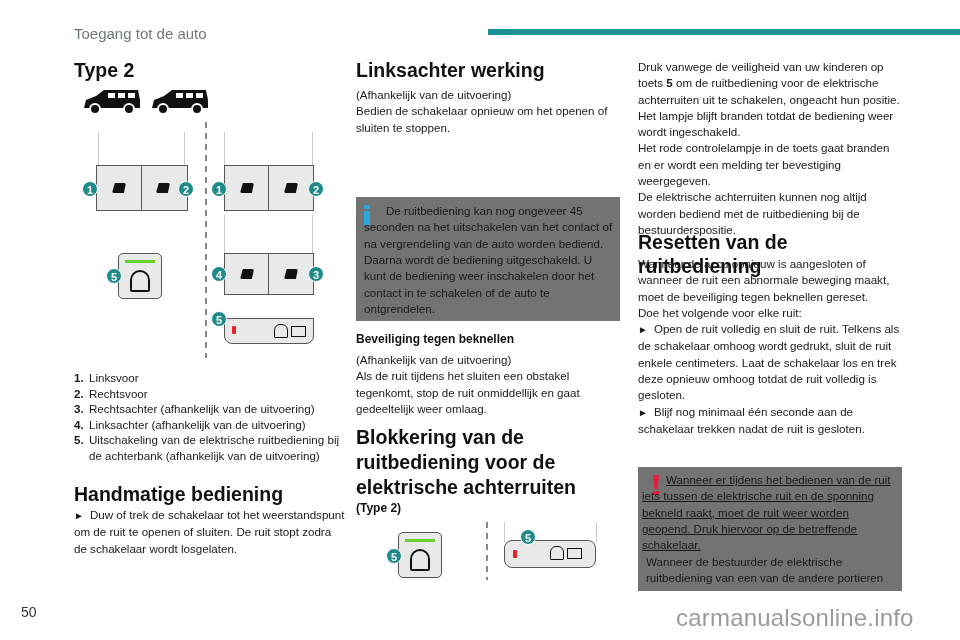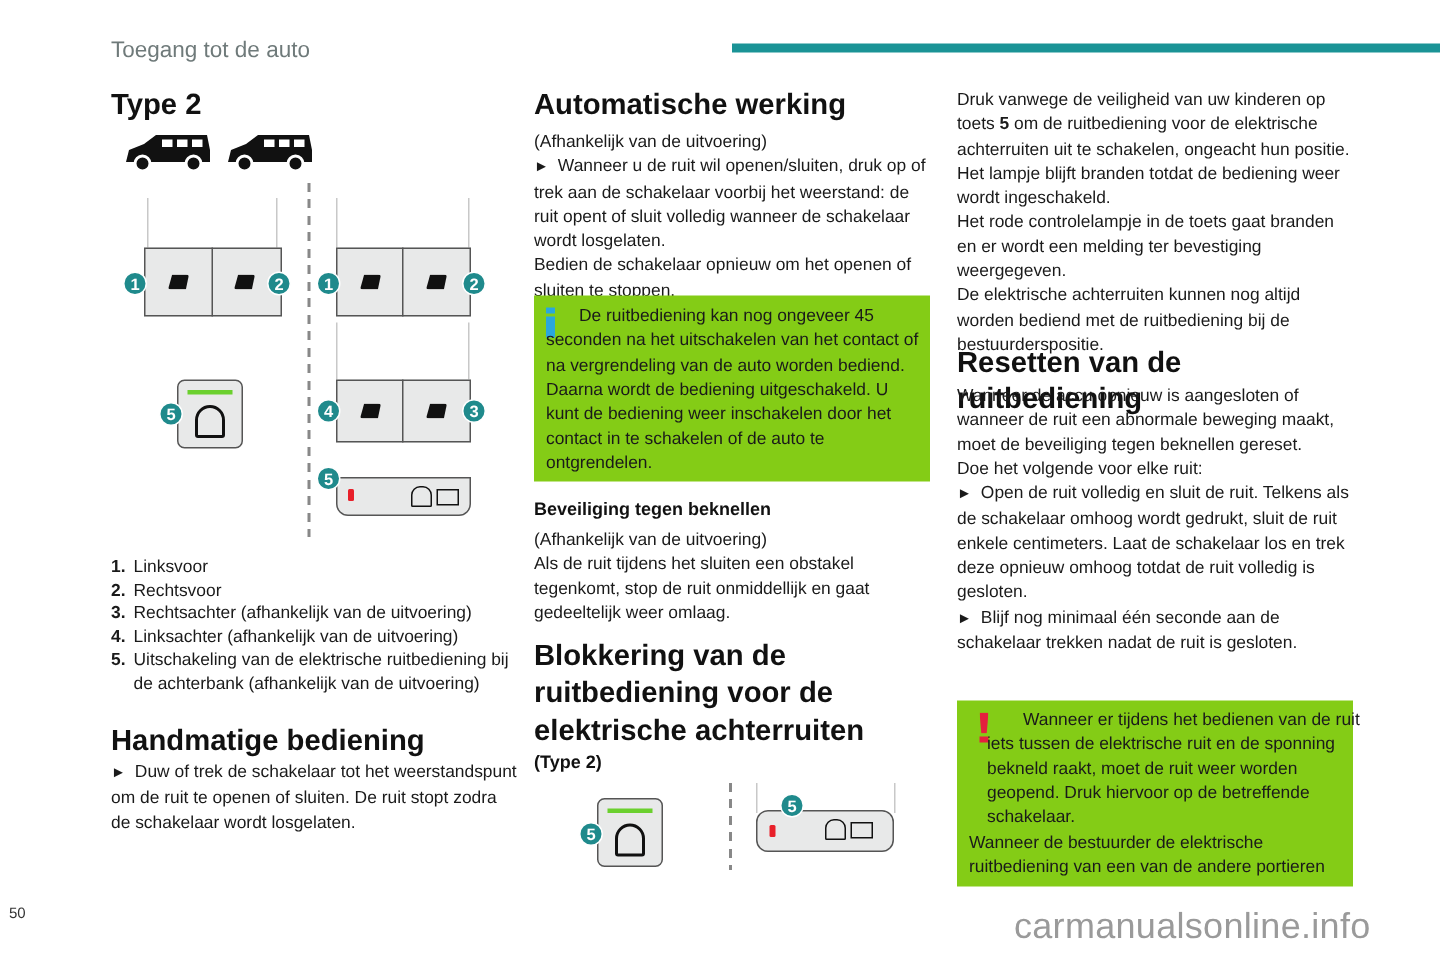--- a/index.html
+++ b/index.html
@@ -14,33 +14,33 @@
   .col2 { left: 356px; width: 264px; }
   .col3 { left: 638px; width: 264px; }
 
   .text { font-size: 11.6px; line-height: 16.3px; color: #1a1a1a; }
   .h1 { font-weight: bold; font-size: 19.5px; line-height: 24px; color: #111; }
   .h1big { font-weight: bold; font-size: 19.5px; line-height: 25px; color: #111; }
   .h3 { font-weight: bold; font-size: 12px; line-height: 16px; color: #111; }
   .bold { font-weight: bold; }
   .arrow { font-size: 10px; margin-right: 6px; }
 
-  .notebox { background: #84cc16; position: absolute; }
+  .notebox { background: #737373; position: absolute; }
   .note-icon-info { position: absolute; left: 8px; top: 8px; width: 6px; height: 20px; }
   .note-icon-info .dot { position: absolute; left: 0; top: 0; width: 6px; height: 4px; background: #2aa7dc; }
   .note-icon-info .bar { position: absolute; left: 0; top: 6px; width: 6px; height: 14px; background: #2aa7dc; }
   .note-icon-warn { position: absolute; left: 14px; top: 8px; width: 8px; height: 22px; }
   .note-icon-warn .bar { position: absolute; left: 1px; top: 0; width: 6px; height: 14px; background: #e4203e; clip-path: polygon(0 0,100% 0,80% 100%,20% 100%); }
   .note-icon-warn .dot { position: absolute; left: 1px; top: 16px; width: 6px; height: 4px; background: #e4203e; }
 
   .ol { list-style: none; }
   .ol li { display: flex; font-size: 11.6px; line-height: 15.5px; }
   .ol li .num { font-weight: bold; width: 15px; flex: none; }
 
-  .footer-page { position: absolute; left: 6px; top: 604px; font-size: 10px; color: #333; }
+  .footer-page { position: absolute; left: 21px; top: 604px; font-size: 14px; color: #333; }
   .watermark { position: absolute; left: 676px; top: 604px; font-size: 24px; color: #9a9a9a; letter-spacing: 0.2px; }
 
   .badge { position: absolute; width: 16px; height: 16px; border-radius: 50%; background: #1f8a8c; color: #fff; font-weight: bold; font-size: 11px; line-height: 16px; text-align: center; border: 1.5px solid #fff; }
   .panel { position: absolute; background: #e8e9e9; border: 2px solid #555; }
   .switch { position: absolute; width: 14px; height: 10px; background: #111; clip-path: polygon(20% 0,100% 0,85% 100%,0 100%); border-radius: 2px; }
   .dashes { position: absolute; width: 2px; background: repeating-linear-gradient(#888 0 6px, transparent 6px 11px); }
   .thin { position: absolute; background: #c8c8c8; width: 1px; }
 </style>
 </head>
 <body>
@@ -133,24 +133,23 @@
       </li>
   </ol>
 
   <div class="h1" style="position:absolute;top:482px;left:0;">Handmatige bediening</div>
   <div class="text" style="position:absolute;top:507px;left:0;width:272px;">
     <span class="arrow">►</span><span>Duw of trek de schakelaar tot het weerstandspunt om de ruit te openen of sluiten. De ruit stopt zodra de schakelaar wordt losgelaten.</span>
   </div>
 </div>
 
 <div class="col col2">
-  <div class="h1" style="position:absolute;top:58px;left:0;">Automatische werking</div>
+  <div class="h1" style="position:absolute;top:58px;left:0;">Linksachter werking</div>
   <div class="text" style="position:absolute;top:87px;left:0;width:264px;">
     <div>(Afhankelijk van de uitvoering)</div>
-    <div><span class="arrow">►</span><span>Wanneer u de ruit wil openen/sluiten, druk op of trek aan de schakelaar voorbij het weerstand: de ruit opent of sluit volledig wanneer de schakelaar wordt losgelaten.</span></div>
     <div>Bedien de schakelaar opnieuw om het openen of sluiten te stoppen.</div>
   </div>
 
   <div class="notebox" style="left:0;top:197px;width:264px;height:124px;">
     <div class="note-icon-info">
         <div class="dot"></div>
         <div class="bar"></div>
       </div>
     <div class="text" style="position:absolute;left:8px;top:6px;width:250px;text-indent:22px;">
       <div>De ruitbediening kan nog ongeveer 45 seconden na het uitschakelen van het contact of na vergrendeling van de auto worden bediend.</div>
@@ -197,19 +196,19 @@
     <div>Doe het volgende voor elke ruit:</div>
     <div><span class="arrow">►</span><span>Open de ruit volledig en sluit de ruit. Telkens als de schakelaar omhoog wordt gedrukt, sluit de ruit enkele centimeters. Laat de schakelaar los en trek deze opnieuw omhoog totdat de ruit volledig is gesloten.</span></div>
     <div><span class="arrow">►</span><span>Blijf nog minimaal één seconde aan de schakelaar trekken nadat de ruit is gesloten.</span></div>
   </div>
 
   <div class="notebox" style="left:0;top:467px;width:264px;height:124px;">
     <div class="note-icon-warn">
         <div class="bar"></div>
         <div class="dot"></div>
       </div>
-    <div class="text" style="position:absolute;left:20px;top:5px;width:252px;text-indent:24px;">Wanneer er tijdens het bedienen van de ruit iets tussen de elektrische ruit en de sponning bekneld raakt, moet de ruit weer worden geopend. Druk hiervoor op de betreffende schakelaar.</div>
+    <div class="text" style="position:absolute;left:4px;top:5px;width:252px;text-indent:24px;text-decoration:underline;">Wanneer er tijdens het bedienen van de ruit iets tussen de elektrische ruit en de sponning bekneld raakt, moet de ruit weer worden geopend. Druk hiervoor op de betreffende schakelaar.</div>
     <div class="text" style="position:absolute;left:8px;top:87px;width:252px;">Wanneer de bestuurder de elektrische ruitbediening van een van de andere portieren</div>
   </div>
 </div>
 
 <div class="footer-page">50</div>
 <div class="watermark">carmanualsonline.info</div>
 
 </body></html>

